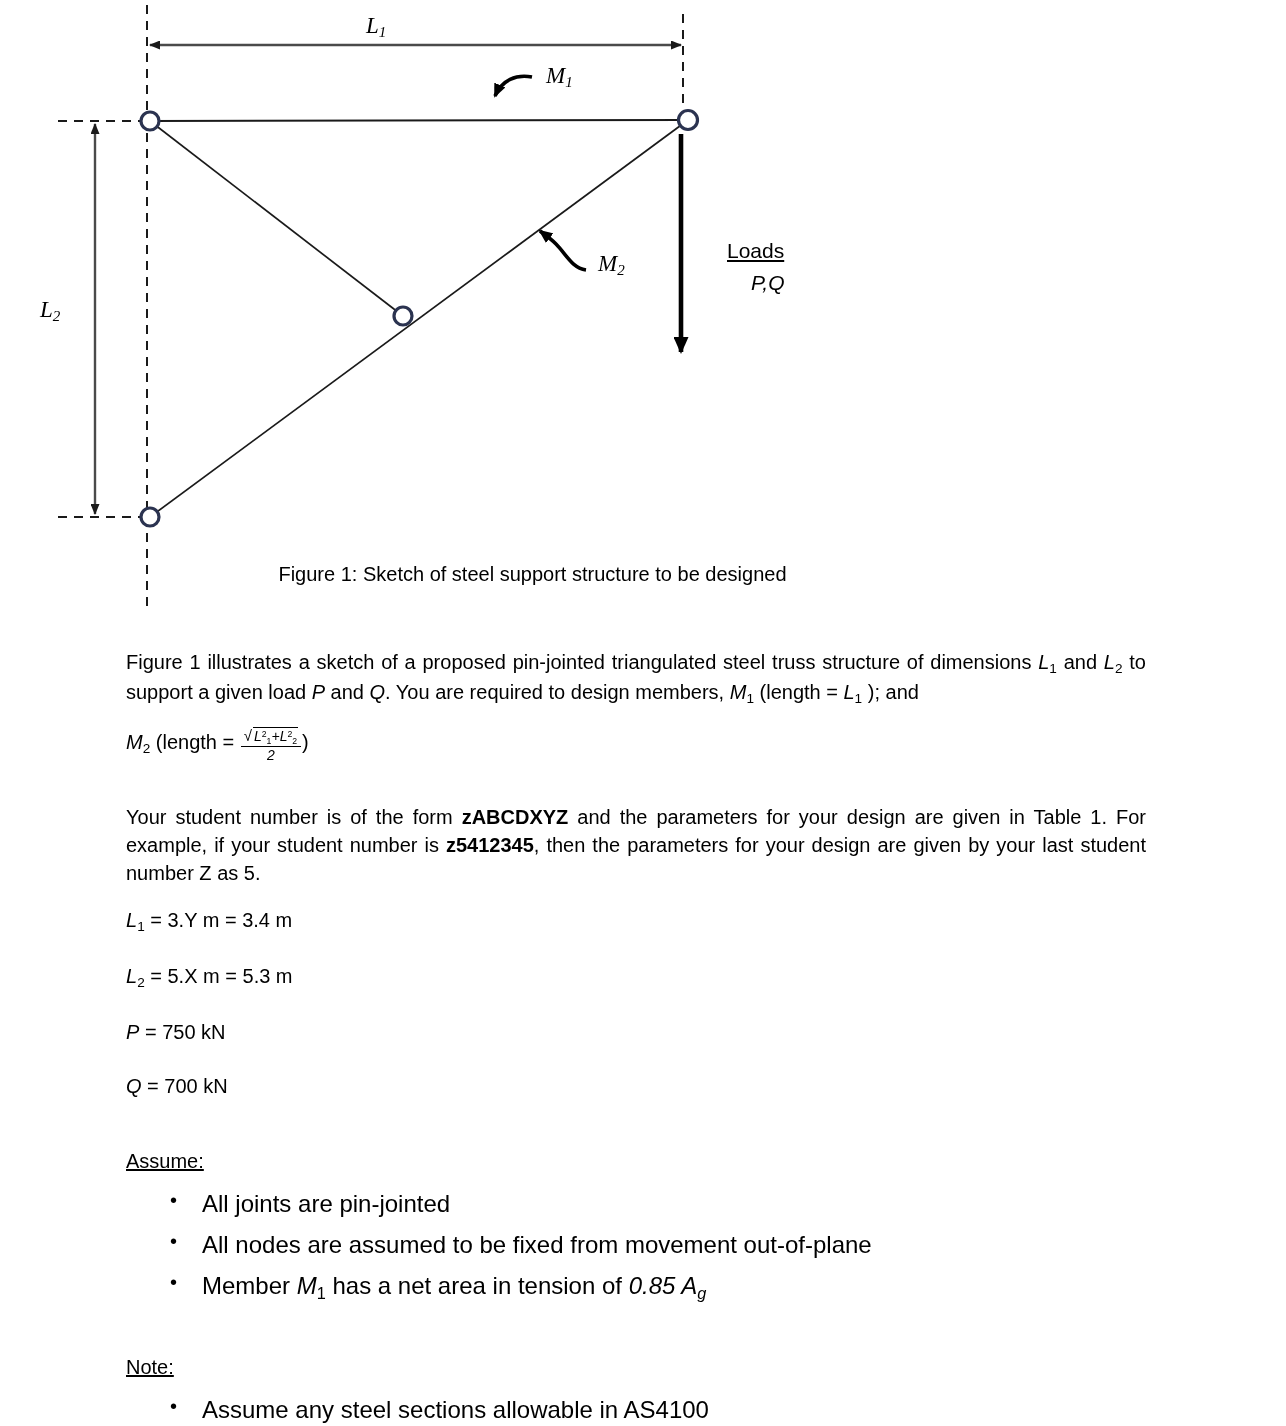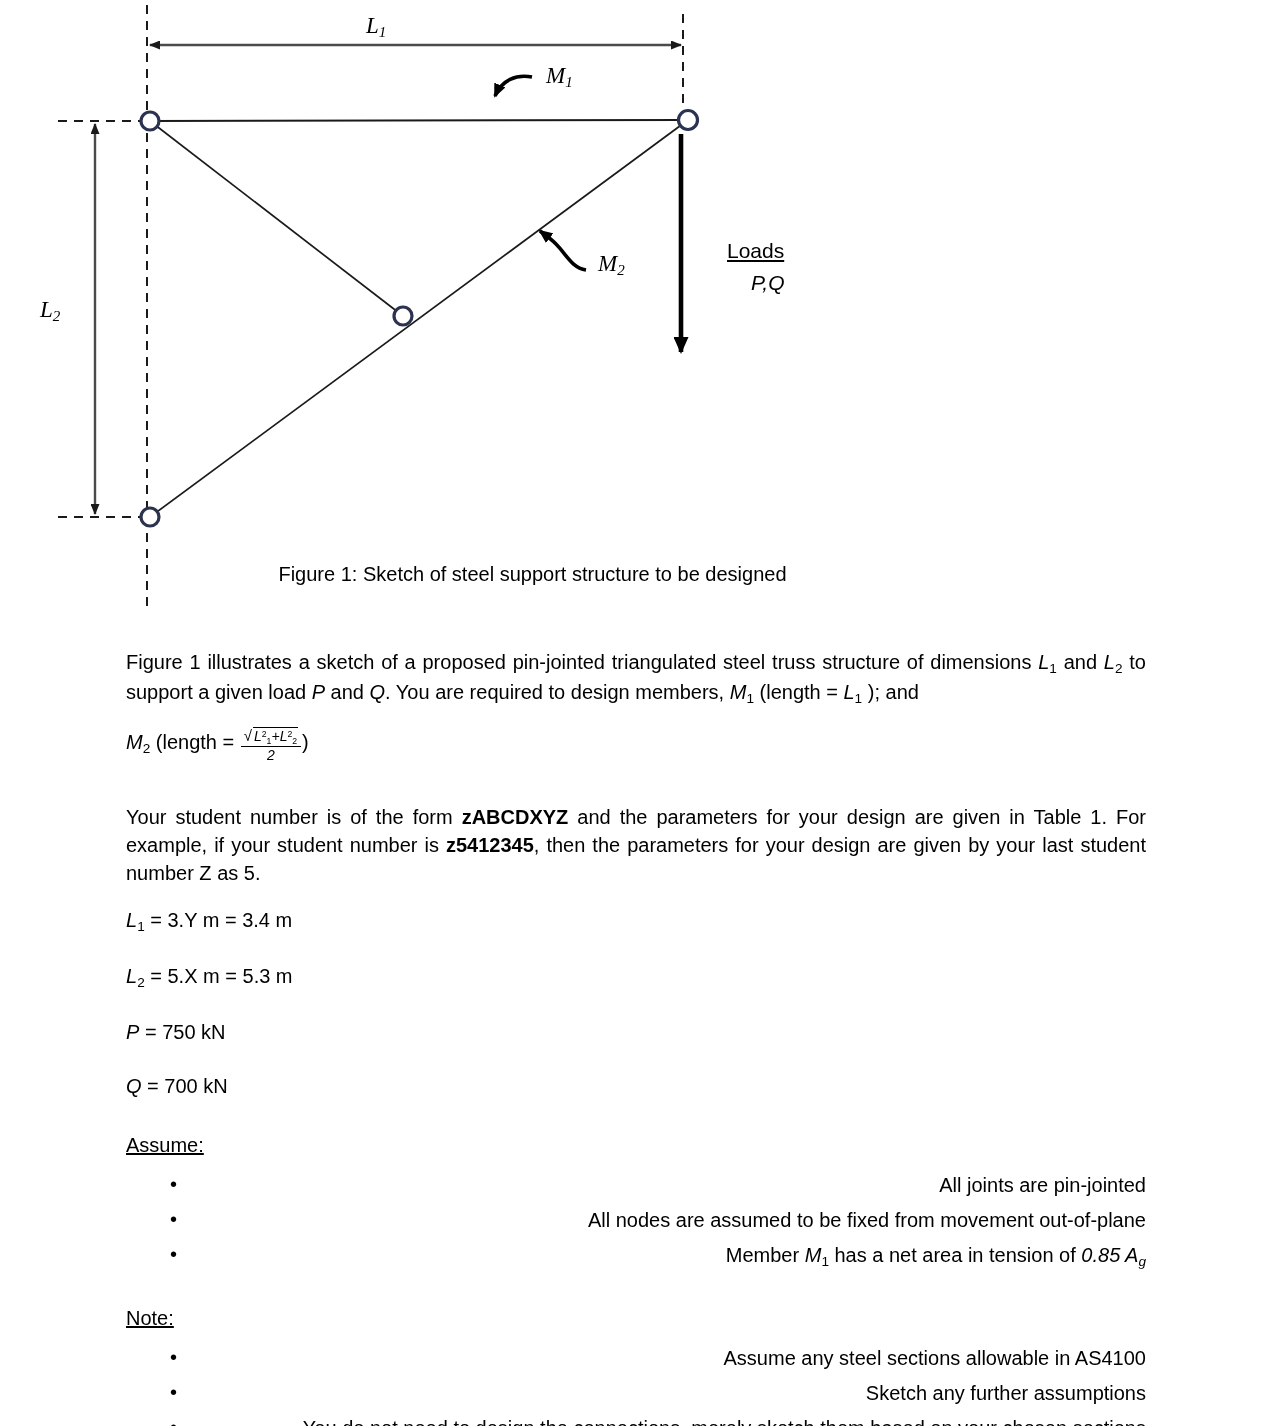--- a/index.html
+++ b/index.html
@@ -146,35 +146,34 @@
     font-style: normal;
   }
 
   .params { margin-top: 16px; }
   .param-line { margin-bottom: 26px; font-size: 20px; }
 
   .section-head {
     text-decoration: underline;
     font-size: 20px;
     margin-bottom: 12px;
-    margin-top: 4px;
+    margin-top: 20px;
     display: inline-block;
   }
 
   ul.bullets {
     margin: 0 0 0 0;
     padding-left: 76px;
     list-style: none;
   }
   ul.bullets li {
     position: relative;
     margin-bottom: 6px;
-    font-size: 20px;
+    font-size: 24px;
     line-height: 1.45;
-    text-align: right;
   }
   ul.bullets li::before {
     content: "\2022";
     position: absolute;
     left: -32px;
     top: -1px;
     font-size: 20px;
   }
 
   .spacer-14 { height: 14px; }

